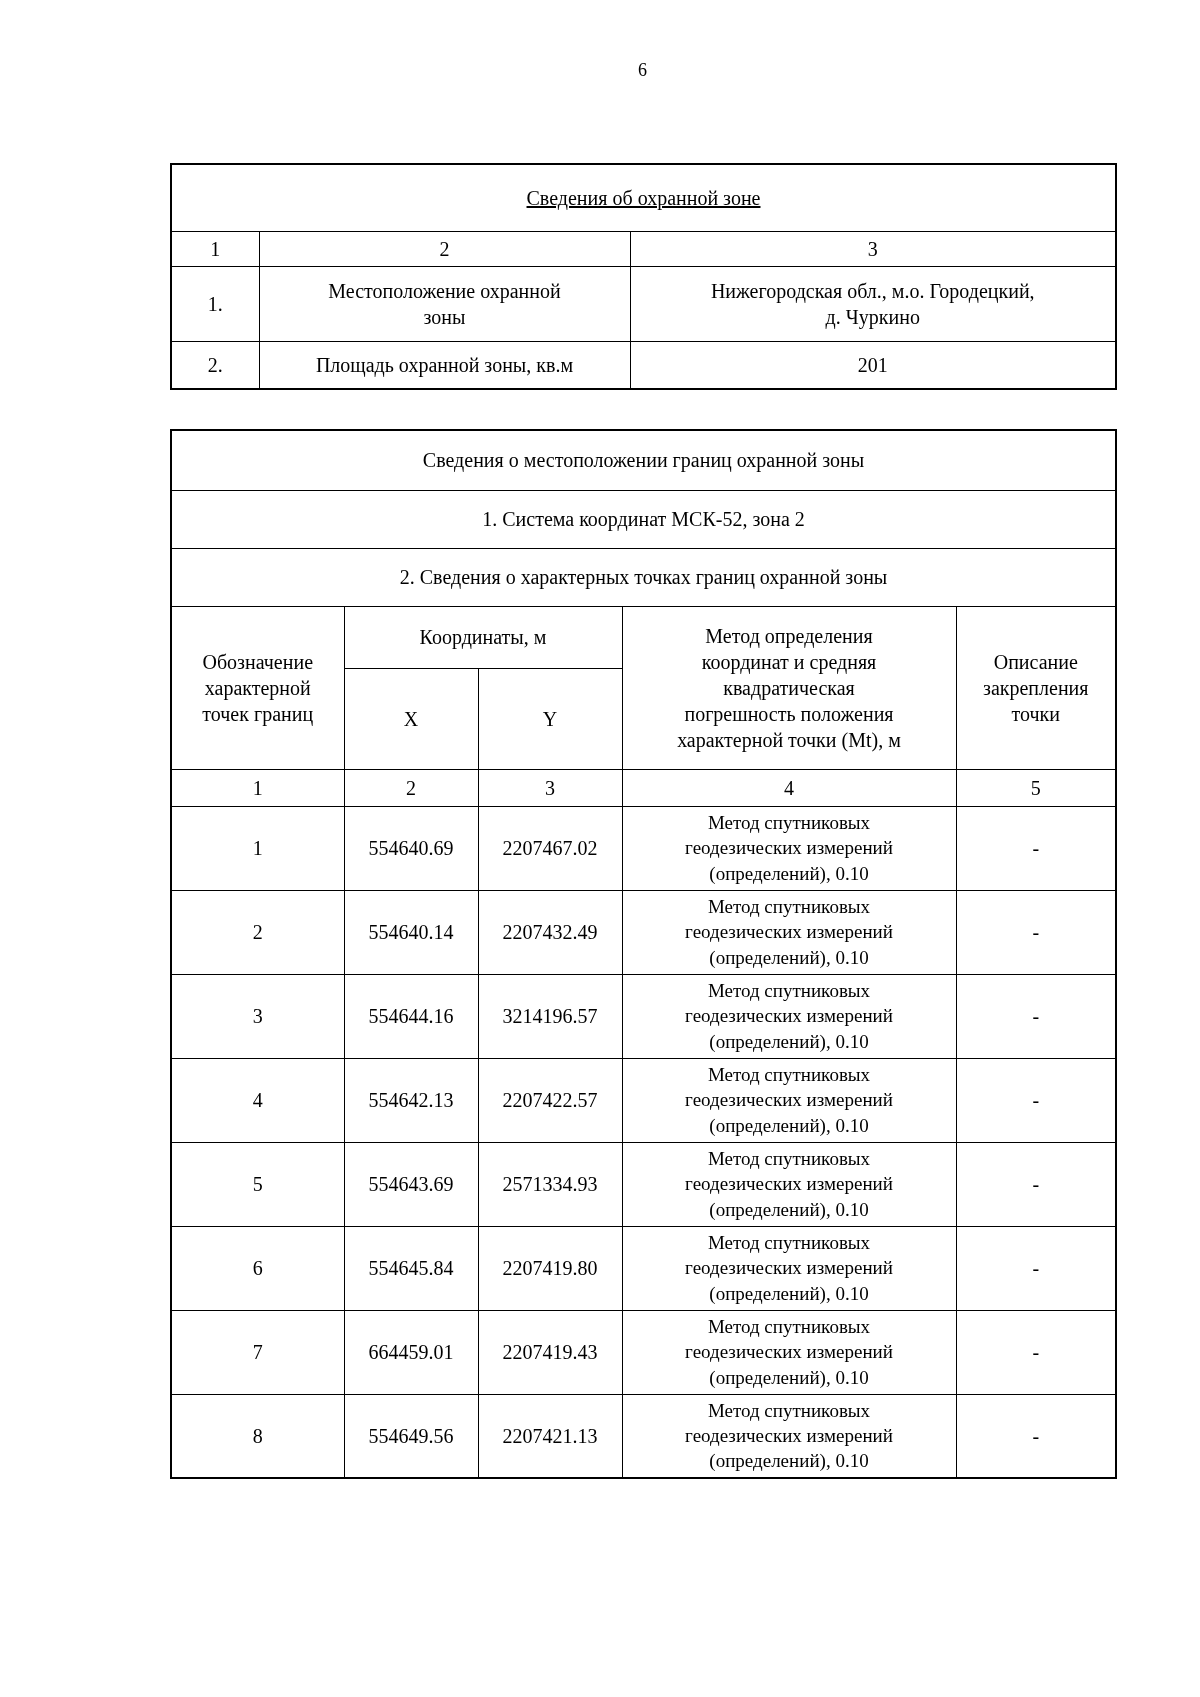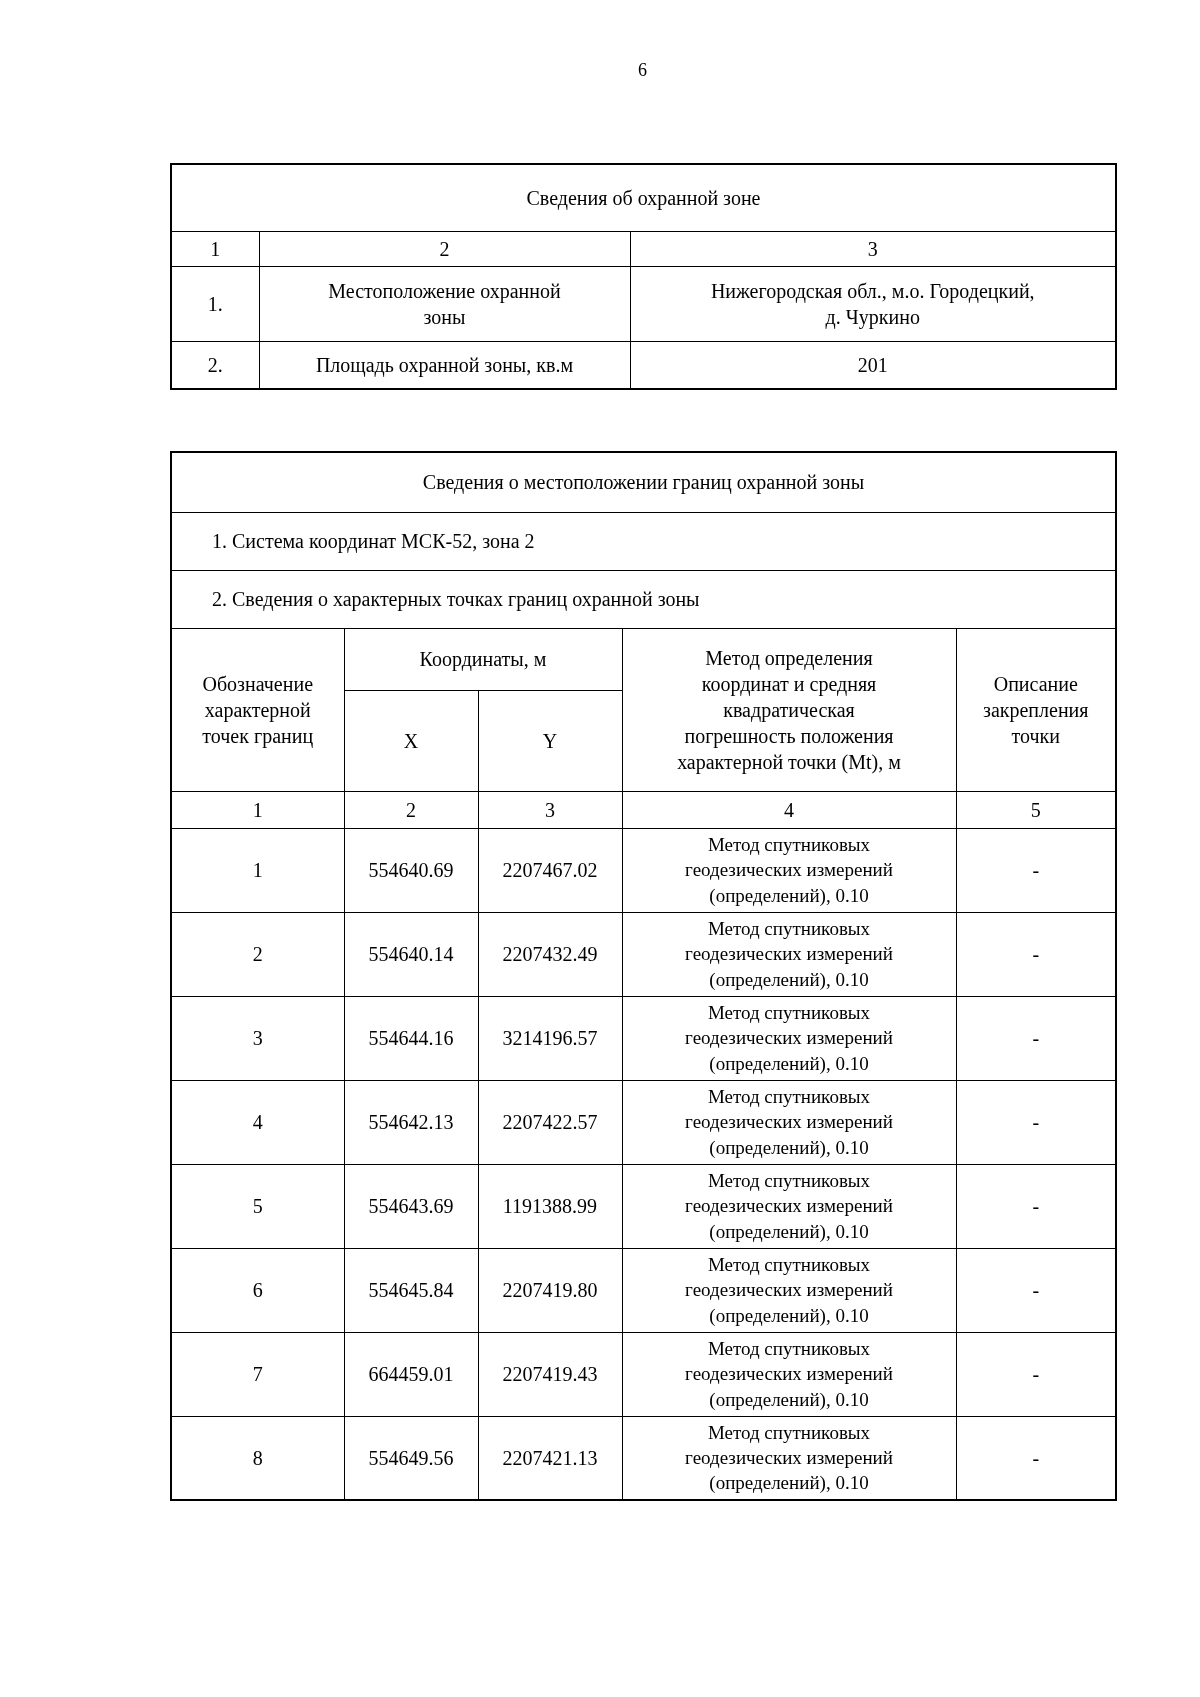--- a/index.html
+++ b/index.html
@@ -31,36 +31,37 @@
     line-height: 1.3;
   }
   table.doc td {
     border: 1px solid #000;
     text-align: center;
     vertical-align: middle;
     padding: 2px 8px;
     overflow: hidden;
   }
   .t1 { margin-top: 79px; }
-  .t2 { margin-top: 61px; }
+  .t2 { margin-top: 39px; }
   .preline { white-space: pre-line; }
   .title-cell {
     vertical-align: top;
     padding-top: 8px;
     height: 67px;
+    text-decoration: underline;
   }
   .t1 .hdr-row td { height: 70px; }
   .t1 .num-row td { height: 35px; font-size: 20px; }
   .t1 .row-1 td { height: 75px; }
   .t1 .row-2 td { height: 48px; }
   .t2 .title-row td { height: 60px; vertical-align: middle; padding-top: 2px; }
   .t2 .section-row td {
     height: 58px;
-    text-align: left;
-    padding-left: 40px;
+    text-align: center;
+    padding-left: 8px;
   }
   .t2 .hdr-top td { height: 62px; }
   .t2 .hdr-sub td { height: 101px; }
   .t2 .num-row td { height: 37px; }
   .t2 .point-row td { height: 84px; }
   .small {
     font-size: 19px;
     line-height: 1.32;
   }
 </style>
@@ -180,21 +181,21 @@
     <td>2207422.57</td>
     <td class="small preline">Метод спутниковых
 геодезических измерений
 (определений), 0.10</td>
     <td>-</td>
   </tr>
 
   <tr class="point-row">
     <td>5</td>
     <td>554643.69</td>
-    <td>1191388.99</td>
+    <td>2571334.93</td>
     <td class="small preline">Метод спутниковых
 геодезических измерений
 (определений), 0.10</td>
     <td>-</td>
   </tr>
 
   <tr class="point-row">
     <td>6</td>
     <td>554645.84</td>
     <td>2207419.80</td>

